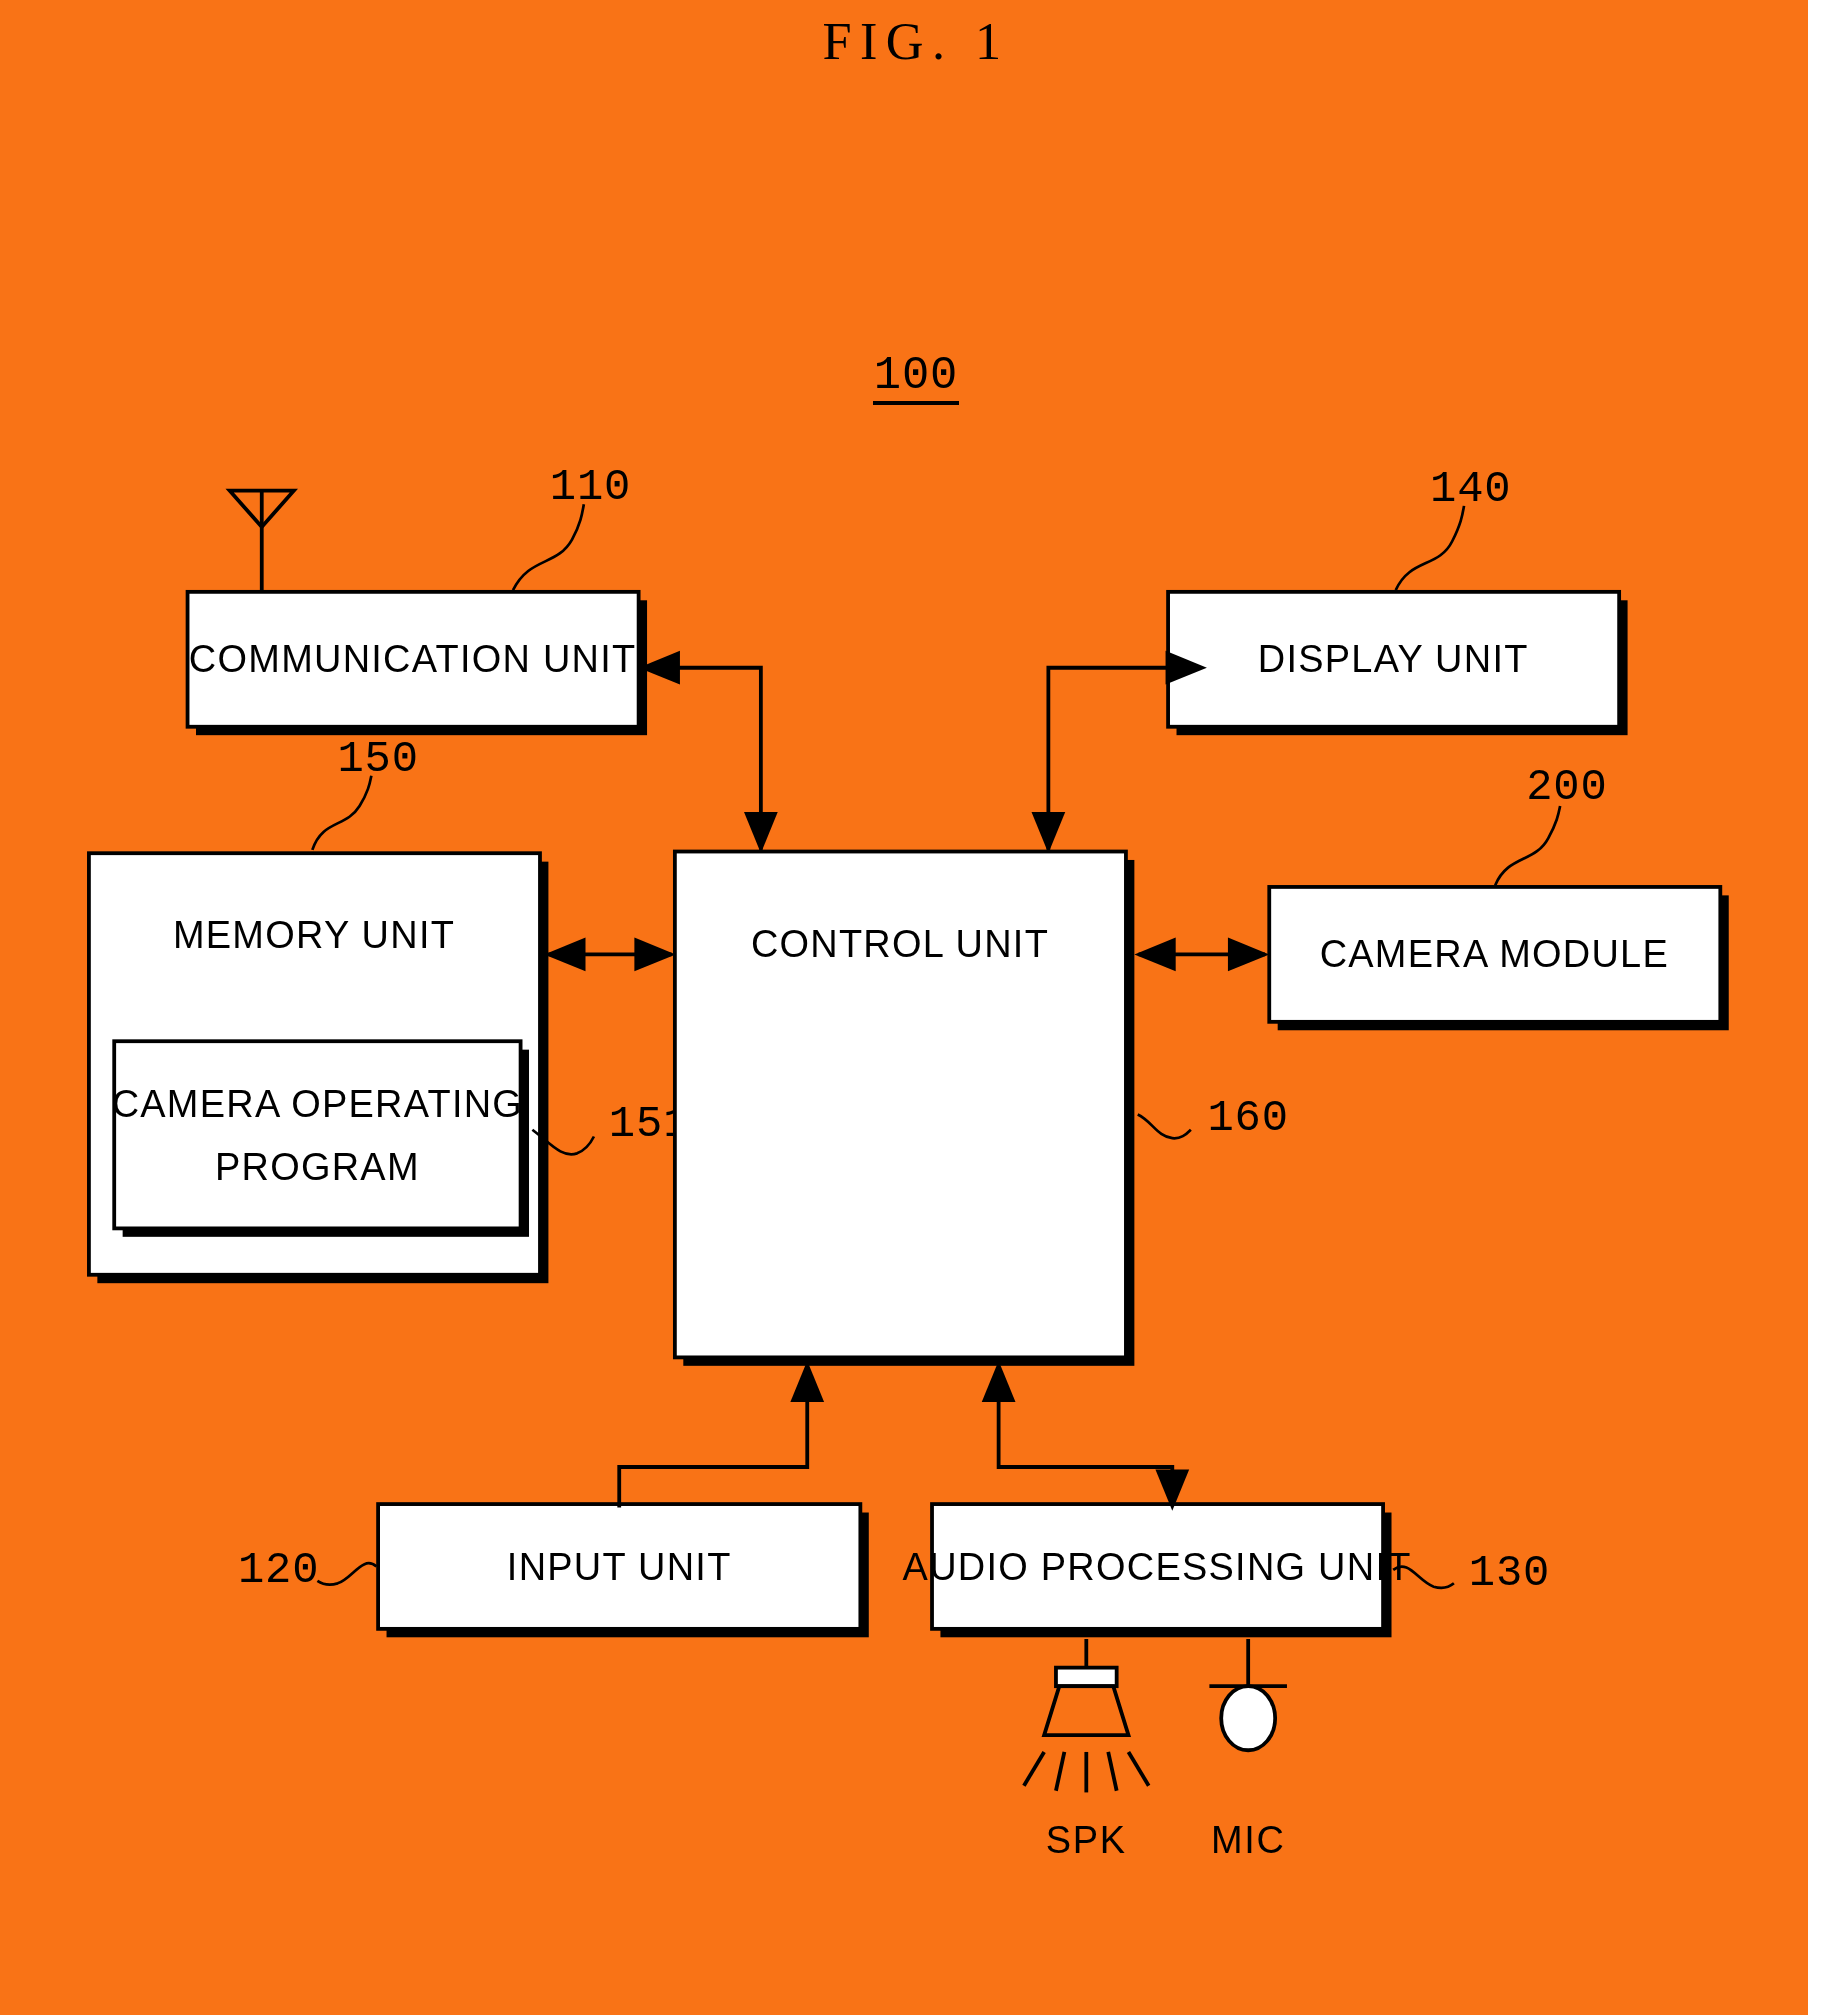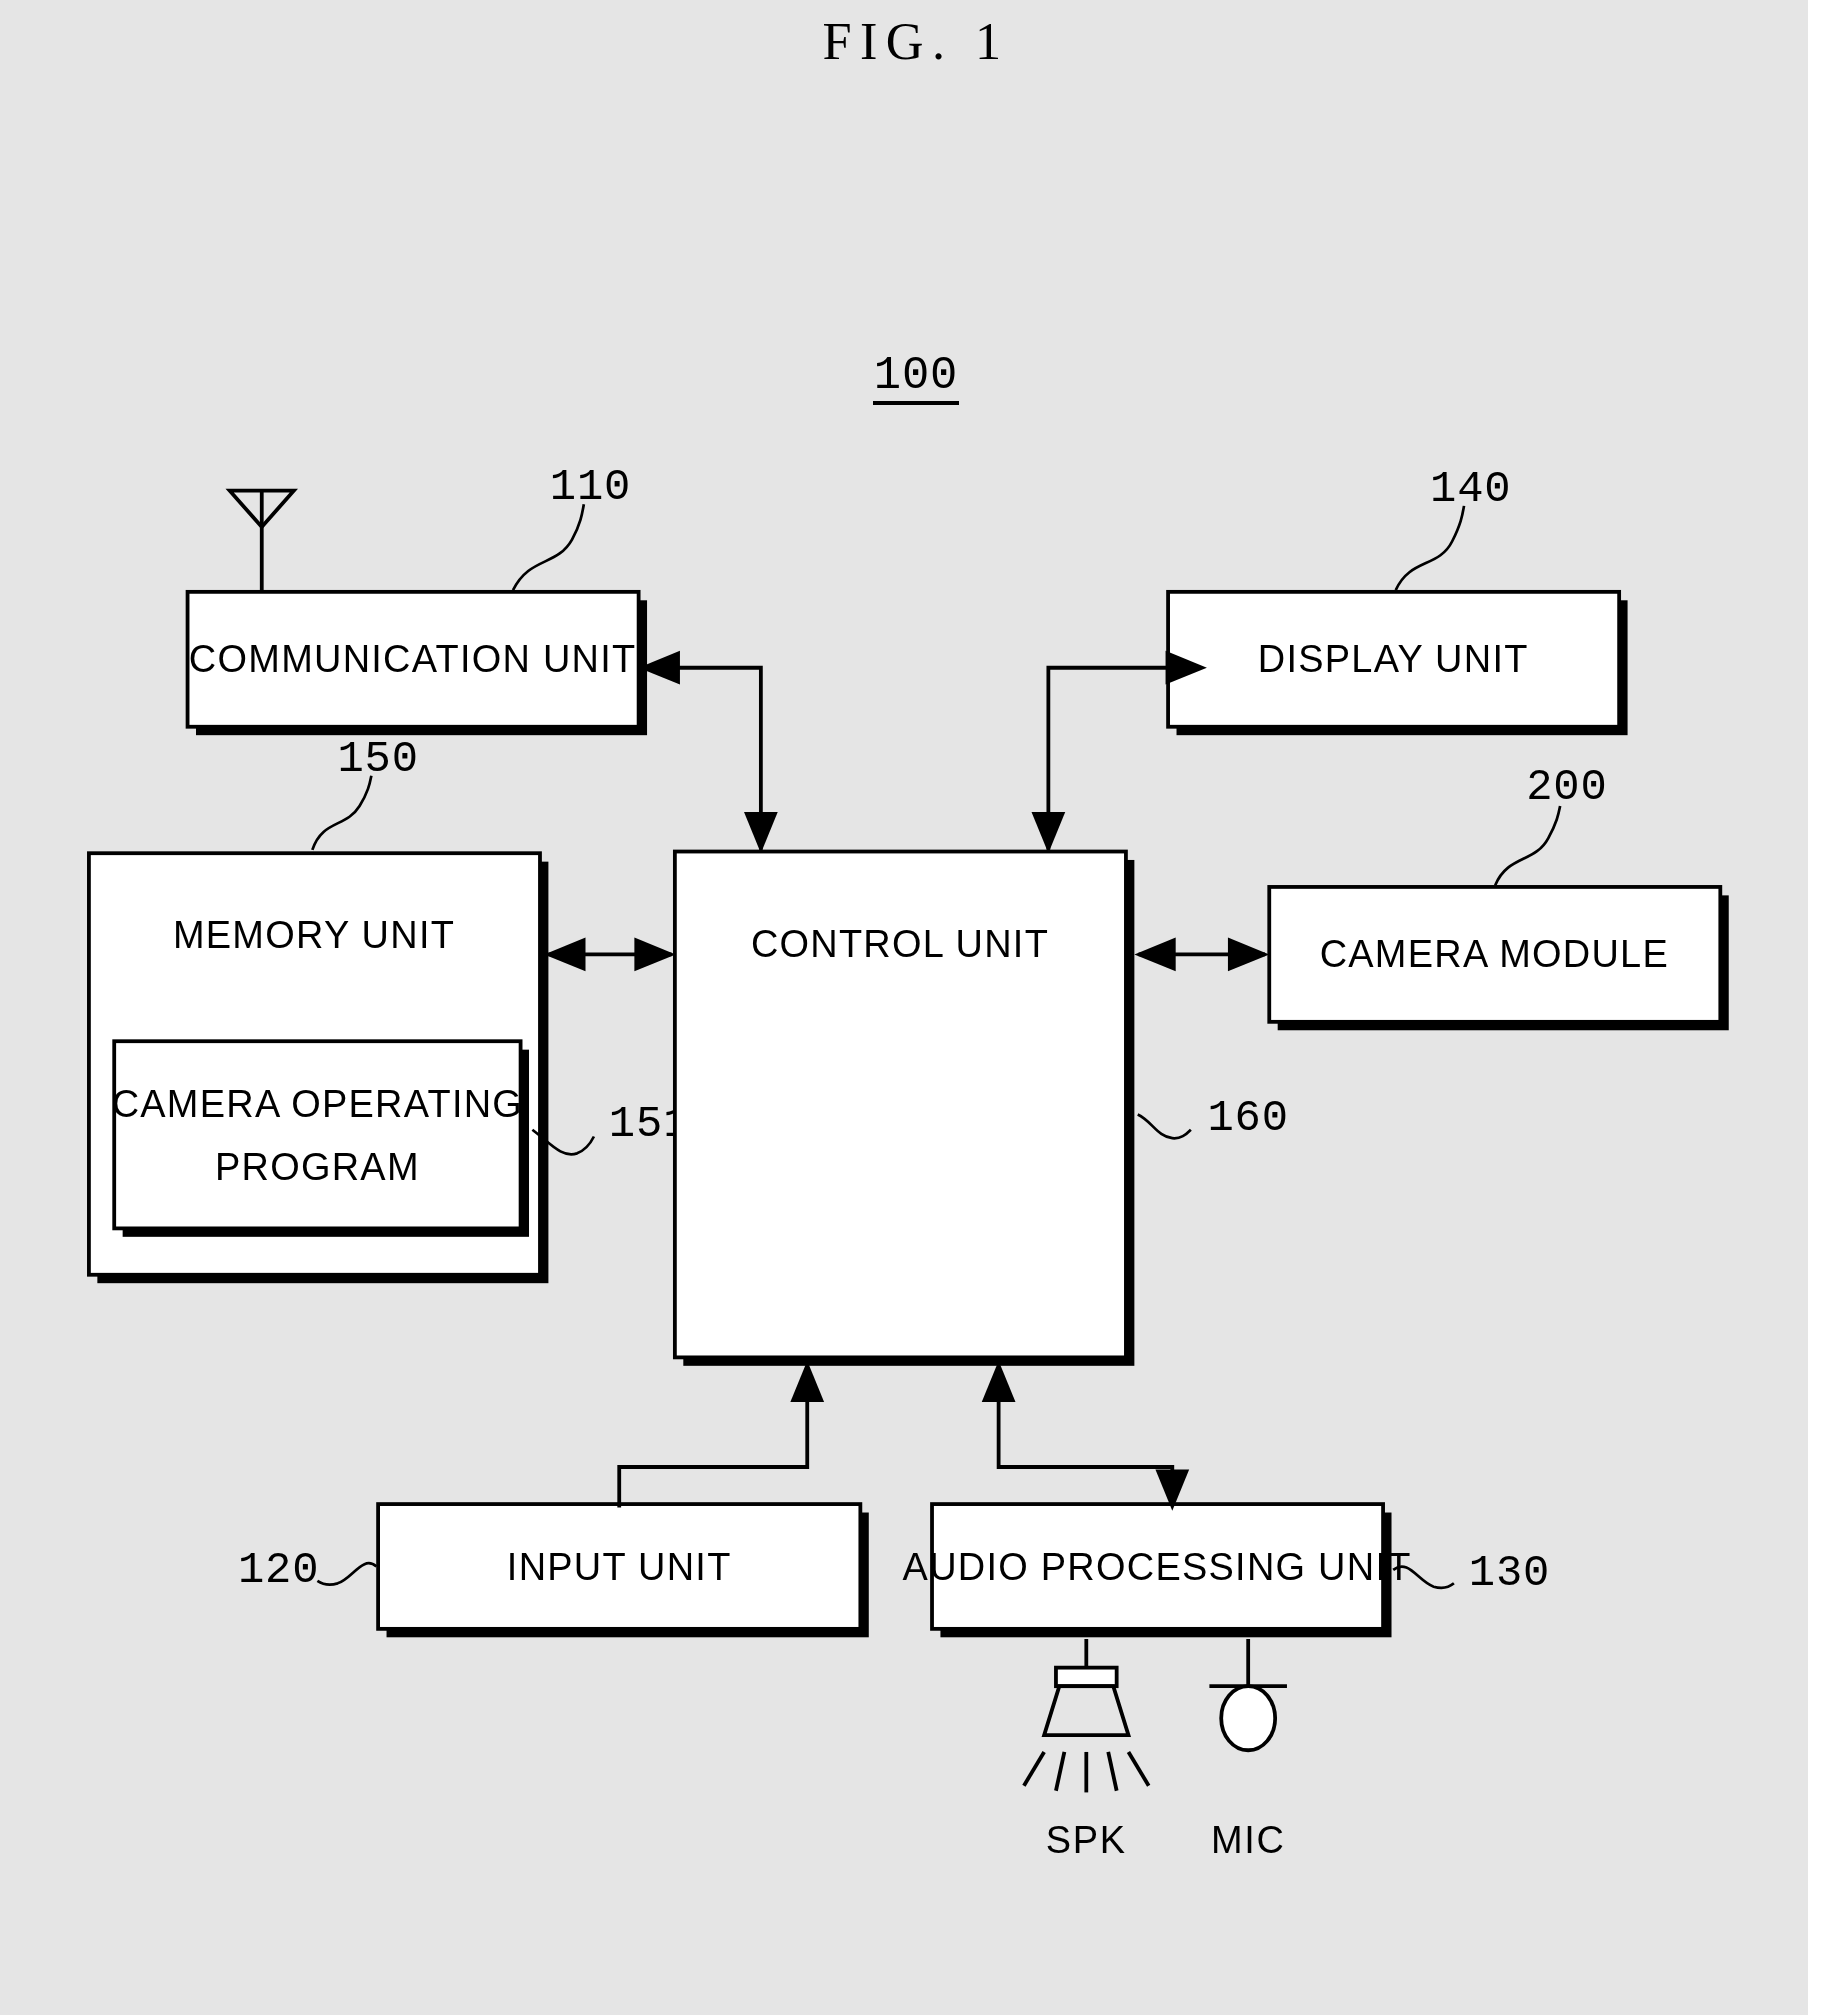--- a/index.html
+++ b/index.html
@@ -8,21 +8,21 @@
     padding: 0;
     background: #ffffff;
   }
   body {
     font-family: "Liberation Sans", sans-serif;
   }
   #figure-root {
     position: relative;
     width: 1808px;
     height: 2015px;
-    background: #e5e5e5;
+    background: #f97316;
     overflow: hidden;
   }
   #figure-svg {
     position: absolute;
     top: 0;
     left: 0;
     width: 1832px;
     height: 2015px;
   }
   .fig-title {

